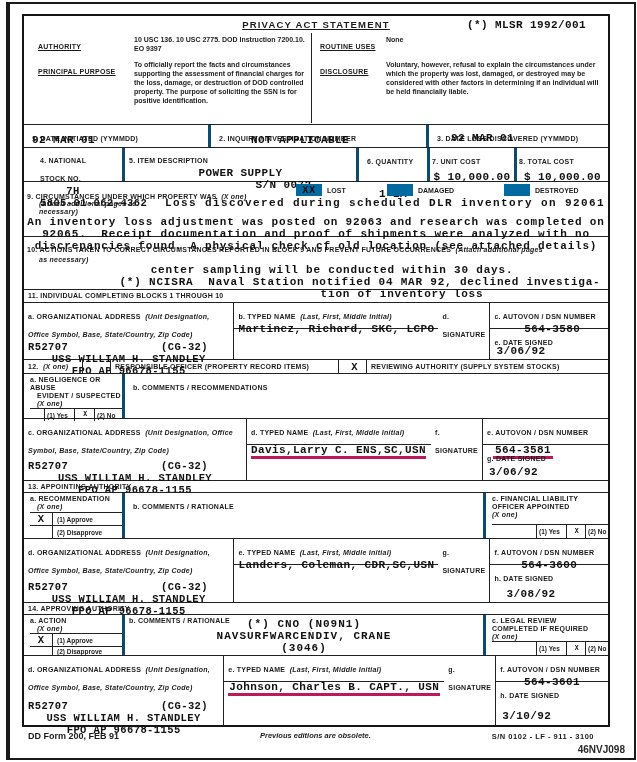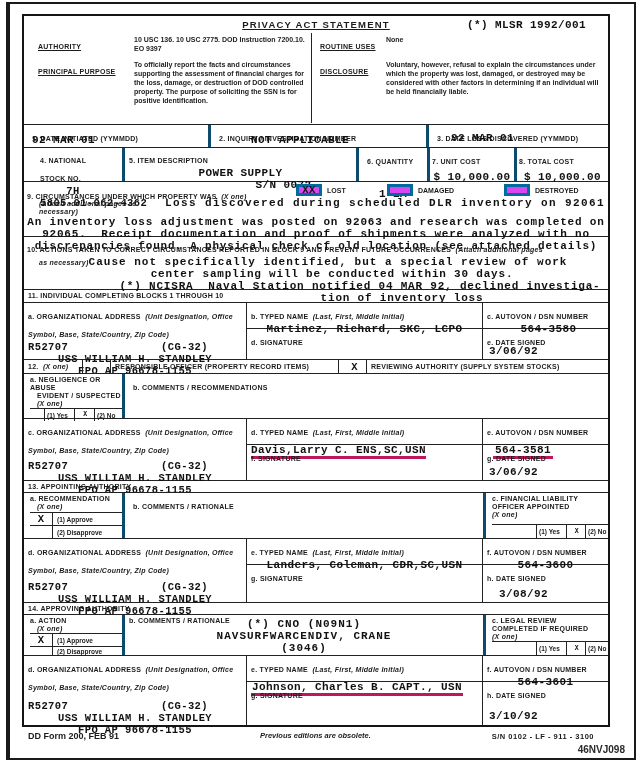--- a/index.html
+++ b/index.html
@@ -13,22 +13,22 @@
   .lbl{font-size:7px;font-weight:bold;letter-spacing:.25px;line-height:8px;}
   .it{font-style:italic;}
   .u{text-decoration:underline;}
   .t{font-family:"Liberation Mono","DejaVu Sans Mono",monospace;font-weight:bold;
      font-size:11px;line-height:12px;white-space:pre;letter-spacing:.4px;color:#111;text-align:center;}
   .t.sm{font-size:10.5px;}
   .ph-text{font-size:7px;line-height:9px;font-weight:600;color:#222;}
   .cells{display:flex;height:100%;}
   .cell{box-sizing:border-box;padding:2px 8px;position:relative;}
   .cell + .cell{border-left:3px solid #0c4a6e;}
-  .box{box-sizing:border-box;border:3px solid #0369a1;display:flex;align-items:center;
-       justify-content:center;background:#d946ef;}
+  .box{box-sizing:border-box;border:6px solid #0369a1;display:flex;align-items:center;
+       justify-content:center;background:#86efac;}
   .ynrow{display:flex;margin-top:auto;border-top:1px solid #222;height:13px;align-items:stretch;}
   .ynrow .yn{box-sizing:border-box;display:flex;align-items:center;padding-left:2px;
              font-size:6.5px;font-weight:bold;}
   .ynrow .sep{border-left:1px solid #222;}
   .optrow{display:flex;border-top:1px solid #222;height:12px;align-items:stretch;}
   .optrow .xc{width:22px;border-right:1px solid #222;display:flex;align-items:center;justify-content:center;}
   .optrow .ol{display:flex;align-items:center;padding-left:4px;font-size:6.5px;font-weight:bold;}
   
   .s-header{height:109px;}
   .ph-titlerow{height:17px;position:relative;display:flex;align-items:center;justify-content:center;}
@@ -53,21 +53,21 @@
   .cklab{font-size:7px;font-weight:bold;display:flex;align-items:center;padding-left:5px;}
   .w-lost{width:60px;} .w-dam{width:86px;} .w-des{width:70px;}
   .line{display:flex;align-items:baseline;}
   .t.wide{letter-spacing:1.4px;}
   .s-b10{height:53px;padding:1px 3px;box-sizing:border-box;}
   
   .s-title{display:flex;align-items:center;padding-left:4px;}
   
   .person{display:flex;height:100%;}
   .p-addr{width:223px;border-right:1px solid #222;box-sizing:border-box;padding:2px 4px;}
-  .p-mid{flex:1;display:flex;flex-direction:column;}
+  .p-mid{flex:1;display:flex;flex-direction:row;}
   .p-right{width:126px;border-left:1px solid #222;box-sizing:border-box;display:flex;flex-direction:column;}
   .p-row-top{height:26px;border-bottom:1px solid #222;box-sizing:border-box;padding:2px 4px;}
   .p-row-bot{flex:1;box-sizing:border-box;padding:2px 4px;position:relative;}
   .addr1{display:flex;justify-content:space-between;width:180px;}
   .ul{border-bottom:3px solid #be185d;display:inline-block;}
   
   .s-b12h{height:14px;}
   .b12h{display:flex;height:100%;align-items:stretch;}
   .b12h > div{box-sizing:border-box;display:flex;align-items:center;padding-left:4px;}
   .b12h > div + div{border-left:1px solid #222;}
@@ -179,21 +179,20 @@
     <div class="t" style="letter-spacing:.8px;">discrepancies found. A physical check cf old location (see attached details)</div>
   </div>
 
   <div class="sec s-b10">
     <div>
       <span class="lbl">10. ACTIONS TAKEN TO CORRECT CIRCUMSTANCES REPORTED IN BLOCK 9 AND PREVENT FUTURE OCCURRENCES</span>
       <span class="lbl it">(Attach additional pages</span>
     </div>
     <div class="line" style="padding-left:12px;">
       <span class="lbl it">as necessary)</span>
-      <span class="t" style="letter-spacing:1px;">Cause not specifically identified, but a special review of work</span>
     </div>
     <div class="t" style="letter-spacing:.8px;margin-left:32px;">center sampling will be conducted within 30 days.</div>
     <div class="t" style="letter-spacing:.8px;padding-left:88px;">(*) NCISRA  Naval Station notified 04 MAR 92, declined investiga-</div>
     <div class="t" style="letter-spacing:.8px;padding-left:172px;">tion of inventory loss</div>
   </div>
 
   <div class="sec s-title" style="height:13px;">
     <span class="lbl">11. INDIVIDUAL COMPLETING BLOCKS 1 THROUGH 10</span>
   </div>
 

